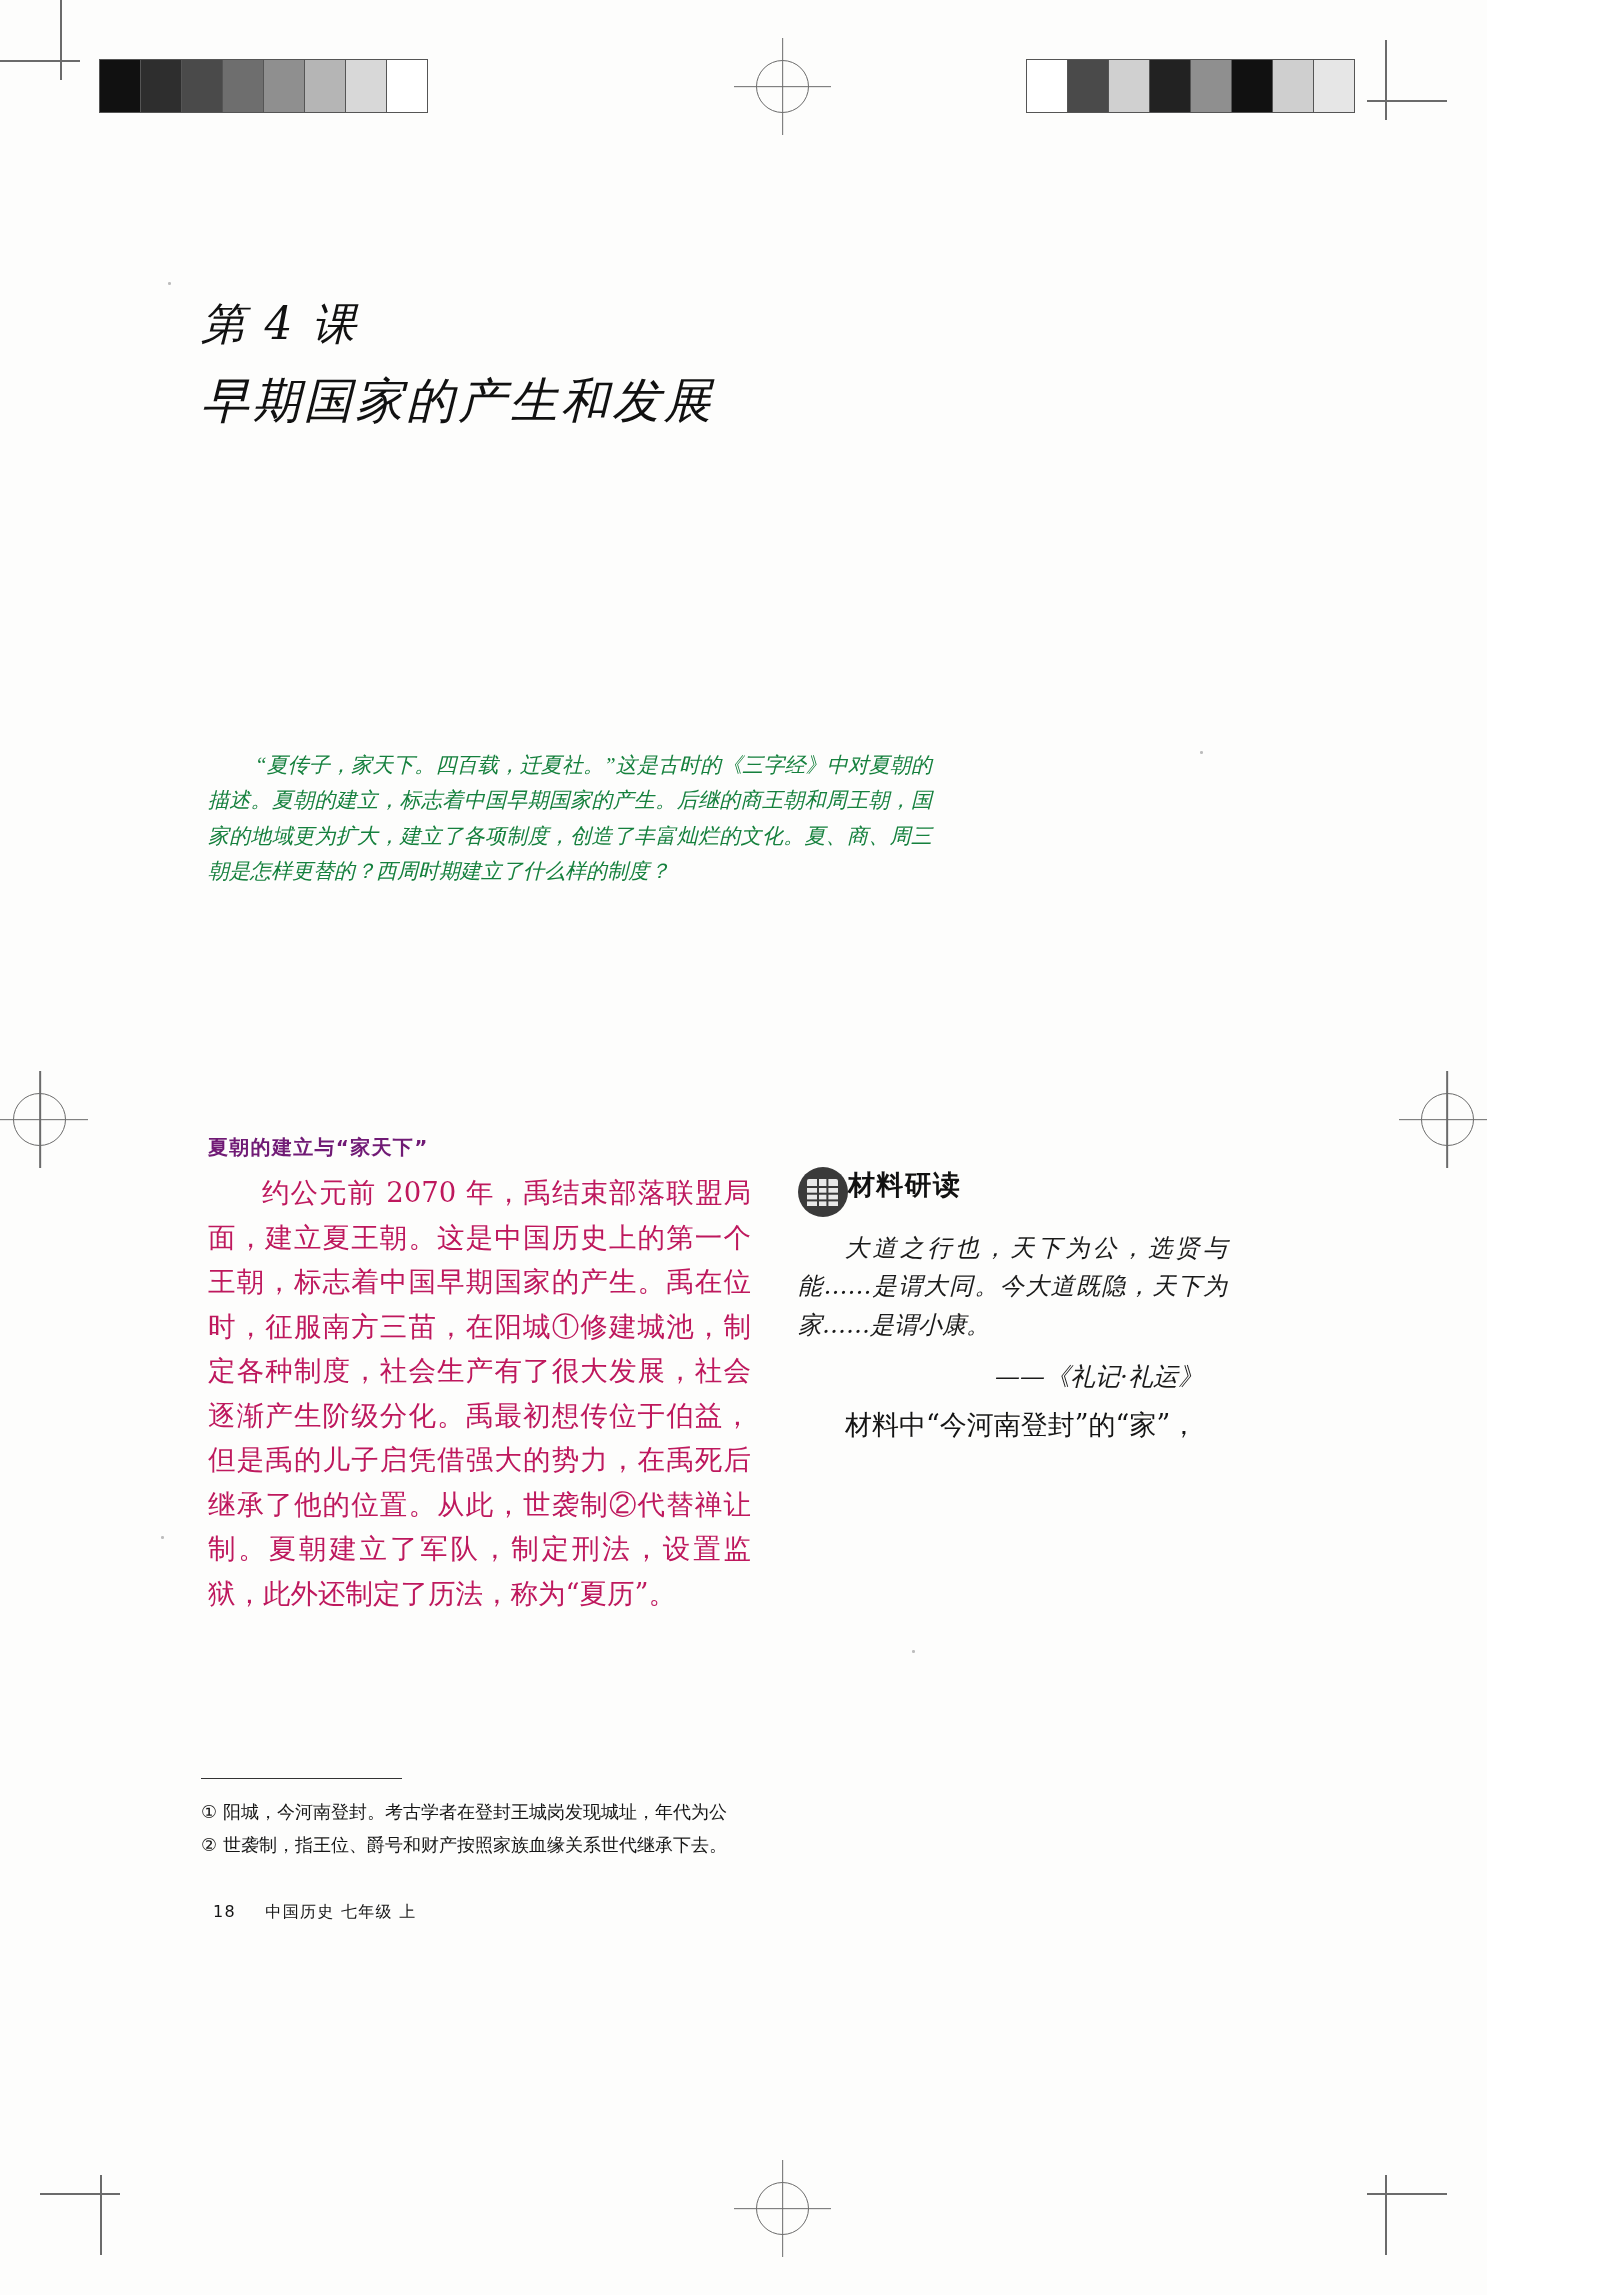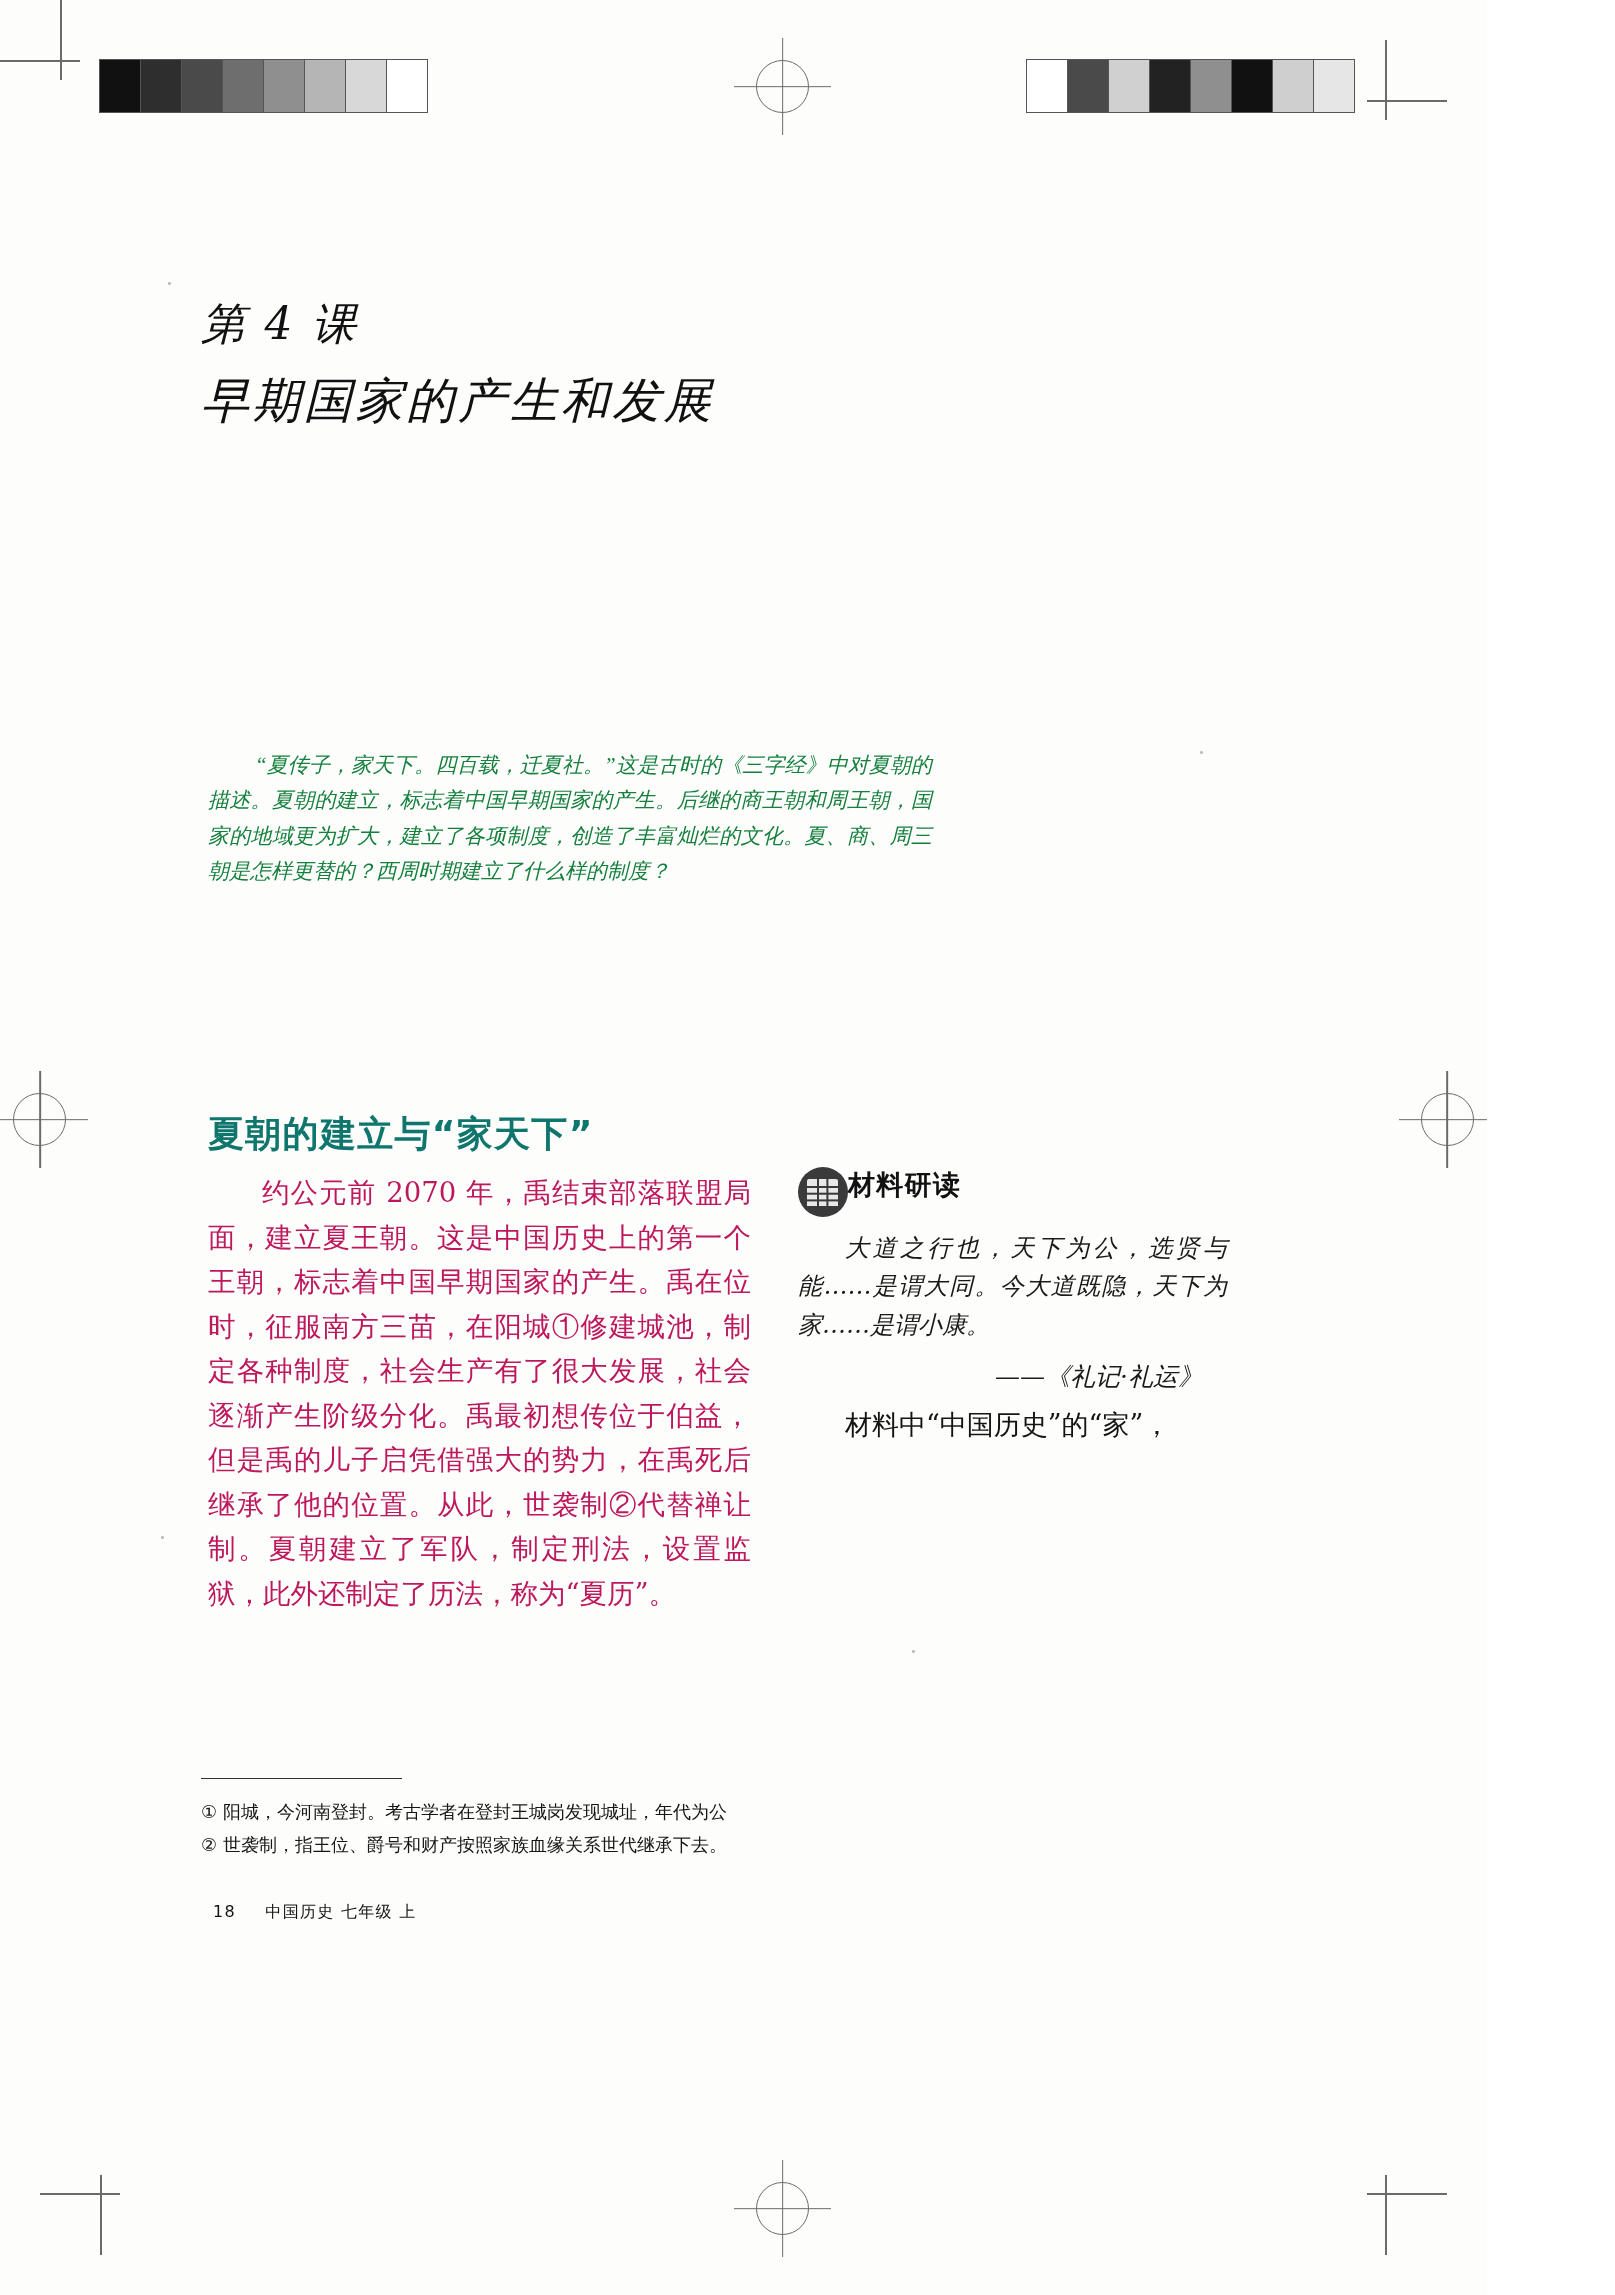--- a/index.html
+++ b/index.html
@@ -97,26 +97,26 @@
     font-size: 21px;
     line-height: 1.68;
     color: #15803d;
     text-align: justify;
   }
   .intro p { margin: 0; text-indent: 47px; }
 
   .section-title {
     position: absolute;
     left: 208px;
-    top: 1110px;
+    top: 1134px;
     font-family: "DejaVu Sans", sans-serif;
     font-weight: bold;
-    font-size: 36px;
+    font-size: 20px;
     letter-spacing: 1.3px;
-    color: #0f766e;
+    color: #701a75;
   }
 
   .body-col {
     position: absolute;
     left: 208px;
     top: 1170px;
     width: 543px;
     font-family: "DejaVu Serif", serif;
     font-size: 27.5px;
     line-height: 1.62;
@@ -305,21 +305,21 @@
     <div class="sidebar-head">
       <div class="badge">
           <div class="inner"></div>
         </div>
       <div class="sidebar-label">材料研读</div>
     </div>
     <div class="quote">
       <p>大道之行也，天下为公，选贤与能……是谓大同。今大道既隐，天下为家……是谓小康。</p>
     </div>
     <div class="quote-source">——《礼记·礼运》</div>
-    <div class="sidebar-question">材料中“中国历史”的“家”，</div>
+    <div class="sidebar-question">材料中“今河南登封”的“家”，</div>
   </div>
 
   <div class="fn-rule"></div>
   <div class="footnotes">
     <span class="fn">
       <span>①</span>
       <span>阳城，今河南登封。考古学者在登封王城岗发现城址，年代为公</span>
     </span>
     <span class="fn">
       <span>②</span>

